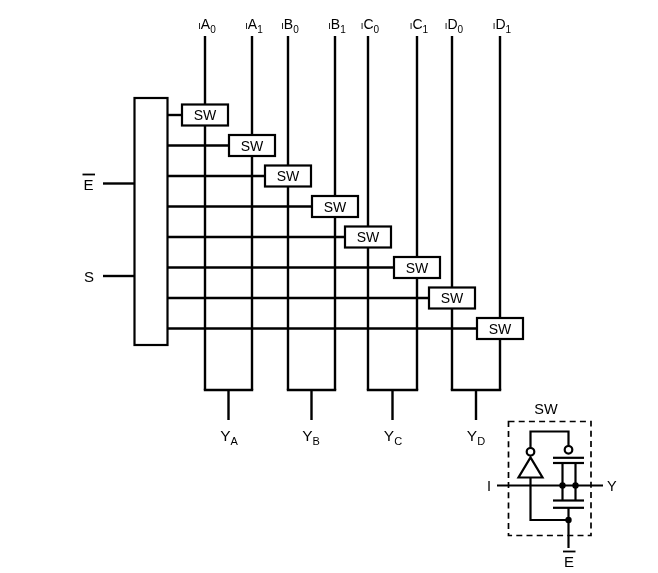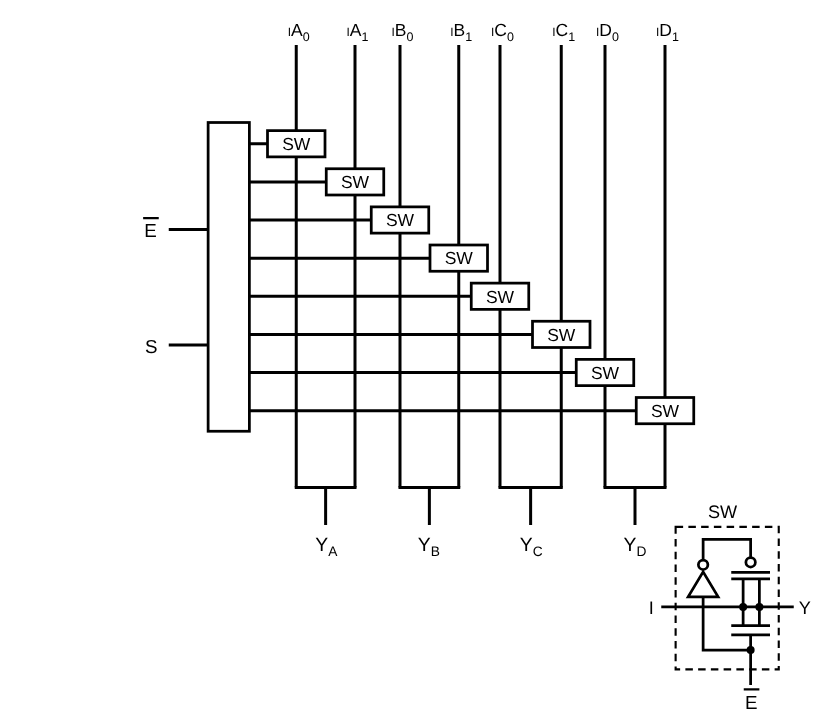--- a/index.html
+++ b/index.html
@@ -6,21 +6,20 @@
     margin: 0;
     padding: 0;
     background: #ffffff;
   }
   .stage {
     position: relative;
     width: 560px;
     height: 573px;
     background: #ffffff;
     font-family: "Liberation Sans", sans-serif;
-    padding-left: 32px;
   }
   svg { display: block; }
   svg text {
     font-family: "Liberation Sans", sans-serif;
     fill: #000000;
   }
   .wire   { stroke: #000000; stroke-width: 2.4; fill: none; }
   .wire-thin { stroke: #000000; stroke-width: 2.2; fill: none; }
   .boxline { stroke: #000000; stroke-width: 2.2; fill: #ffffff; }
   .dashbox { stroke: #000000; stroke-width: 1.7; fill: none; stroke-dasharray: 6 4.2; }

